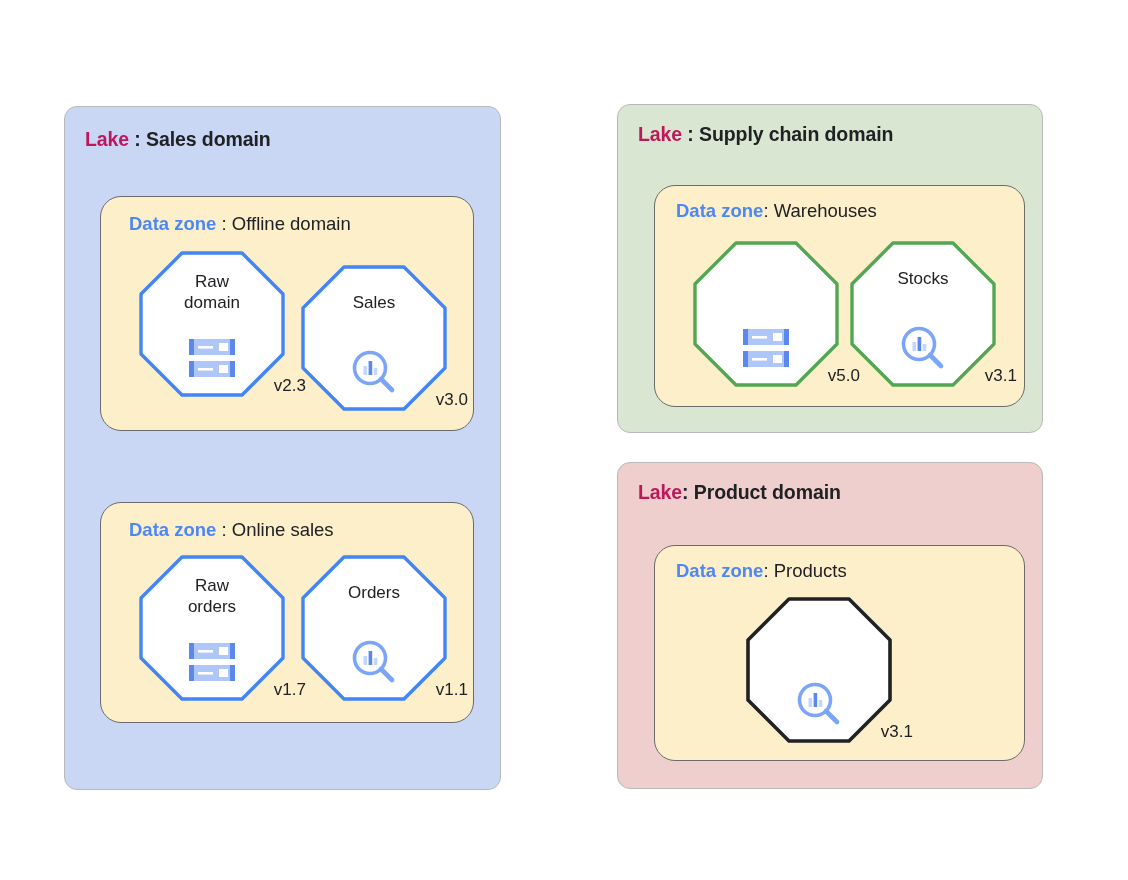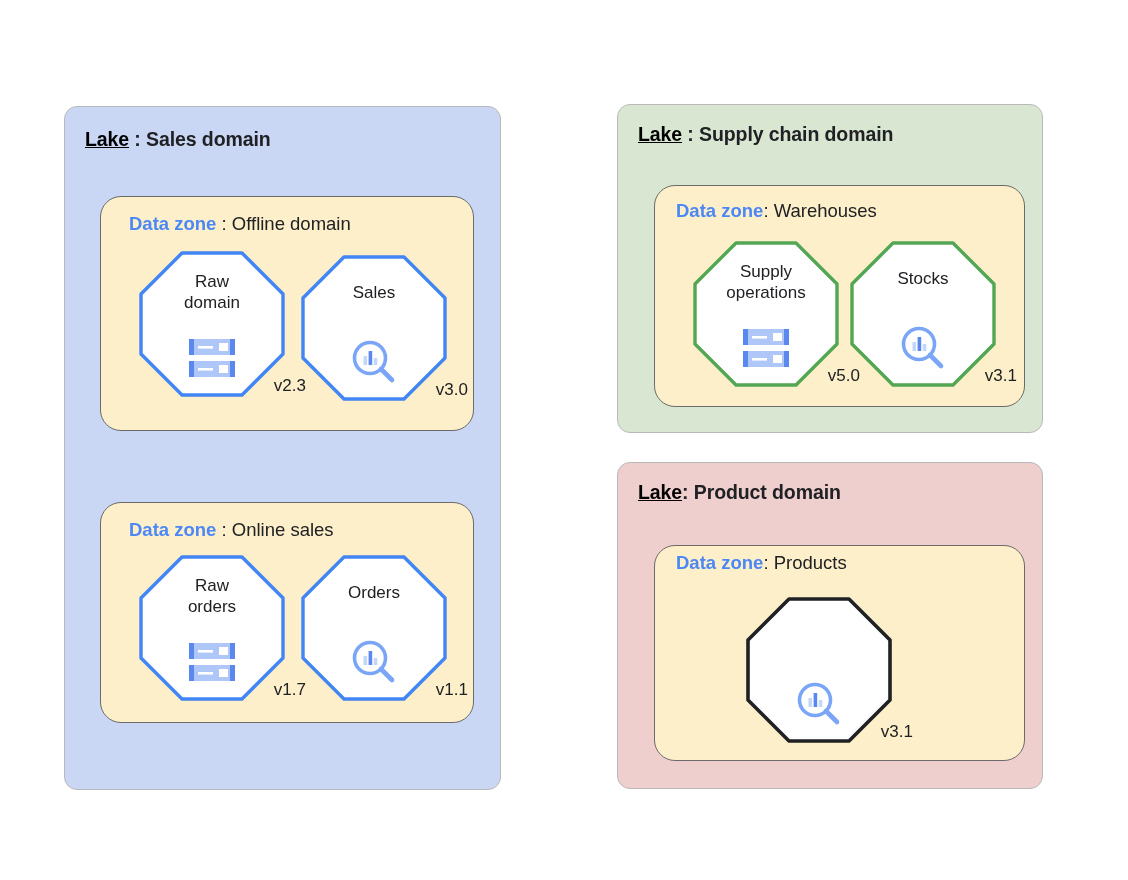--- a/index.html
+++ b/index.html
@@ -25,22 +25,21 @@
   }
   .lake-title {
     position: absolute;
     font-size: 19.5px;
     font-weight: bold;
     white-space: nowrap;
     color: #202124;
     letter-spacing: -0.1px;
   }
   .lake-title .kw {
-    color: #000000;
-    text-decoration: underline;
+    color: #be185d;
   }
   .lake-title .sep {
     color: #202124;
     font-weight: bold;
   }
 
   #lake-sales   { left: 64px;  top: 106px; width: 437px; height: 684px; background: #c9d7f5; }
   #lake-supply  { left: 617px; top: 104px; width: 426px; height: 329px; background: #d9e7d2; }
   #lake-product { left: 617px; top: 462px; width: 426px; height: 327px; background: #eecfcd; }
 
@@ -113,21 +112,21 @@
     position: absolute;
     right: -20px;
     bottom: 2px;
     font-size: 17px;
     color: #202124;
     white-space: nowrap;
   }
 
   
   #prod-raw-tickets    { left: 138px; top: 250px; }
-  #prod-sales          { left: 300px; top: 254px; }
+  #prod-sales          { left: 300px; top: 264px; }
   #prod-raw-orders     { left: 138px; top: 554px; }
   #prod-orders         { left: 300px; top: 554px; }
   #prod-supply-ops     { left: 692px; top: 240px; }
   #prod-stocks         { left: 849px; top: 240px; }
   #prod-product-ref    { left: 745px; top: 596px; }
 
   
   .product.two-line .label { top: 21px; }
 
   svg { overflow: visible; }
@@ -260,24 +259,20 @@
     <span class="kw">Data zone</span><span>: </span><span>Warehouses</span>
   </div>
 </div>
 
 <div class="product two-line" id="prod-supply-ops">
   <div class="oct-wrap">
     <svg class="oct" viewBox="0 0 148 148" xmlns="http://www.w3.org/2000/svg" aria-hidden="true">
       <polygon points="44,3 104,3 145,44 145,104 104,145 44,145 3,104 3,44" fill="#ffffff" stroke="#53a653" stroke-width="3.4" stroke-linejoin="round"></polygon>
     </svg>
   </div>
-  <div class="label">
-    <div>Supply</div>
-    <div>operations</div>
-  </div>
   <div class="icon-slot">
     <svg width="54" height="42" viewBox="0 0 54 42" xmlns="http://www.w3.org/2000/svg">
       <rect x="4" y="2" width="46" height="16" fill="#aec6f8"></rect>
       <rect x="4" y="2" width="5" height="16" fill="#5a88ee"></rect>
       <rect x="45" y="2" width="5" height="16" fill="#5a88ee"></rect>
       <rect x="13" y="9" width="15" height="2.6" fill="#ffffff"></rect>
       <rect x="34" y="6" width="9" height="8" fill="#ffffff"></rect>
       <rect x="4" y="24" width="46" height="16" fill="#aec6f8"></rect>
       <rect x="4" y="24" width="5" height="16" fill="#5a88ee"></rect>
       <rect x="45" y="24" width="5" height="16" fill="#5a88ee"></rect>
@@ -309,21 +304,21 @@
   <div class="version">v3.1</div>
 </div>
 
 <div class="lake" id="lake-product">
   <div class="lake-title" style="left:20px; top:18px;text-align:right;">
     <span class="kw">Lake</span><span class="sep">: </span><span>Product domain</span>
   </div>
 </div>
 
 <div class="zone" id="zone-products">
-  <div class="zone-title" style="left:21px; top:6px;">
+  <div class="zone-title" style="left:21px; top:14px;">
     <span class="kw">Data zone</span><span>: </span><span>Products</span>
   </div>
 </div>
 
 <div class="product two-line" id="prod-product-ref">
   <div class="oct-wrap">
     <svg class="oct" viewBox="0 0 148 148" xmlns="http://www.w3.org/2000/svg" aria-hidden="true">
       <polygon points="44,3 104,3 145,44 145,104 104,145 44,145 3,104 3,44" fill="#ffffff" stroke="#202124" stroke-width="3.6" stroke-linejoin="round"></polygon>
     </svg>
   </div>

